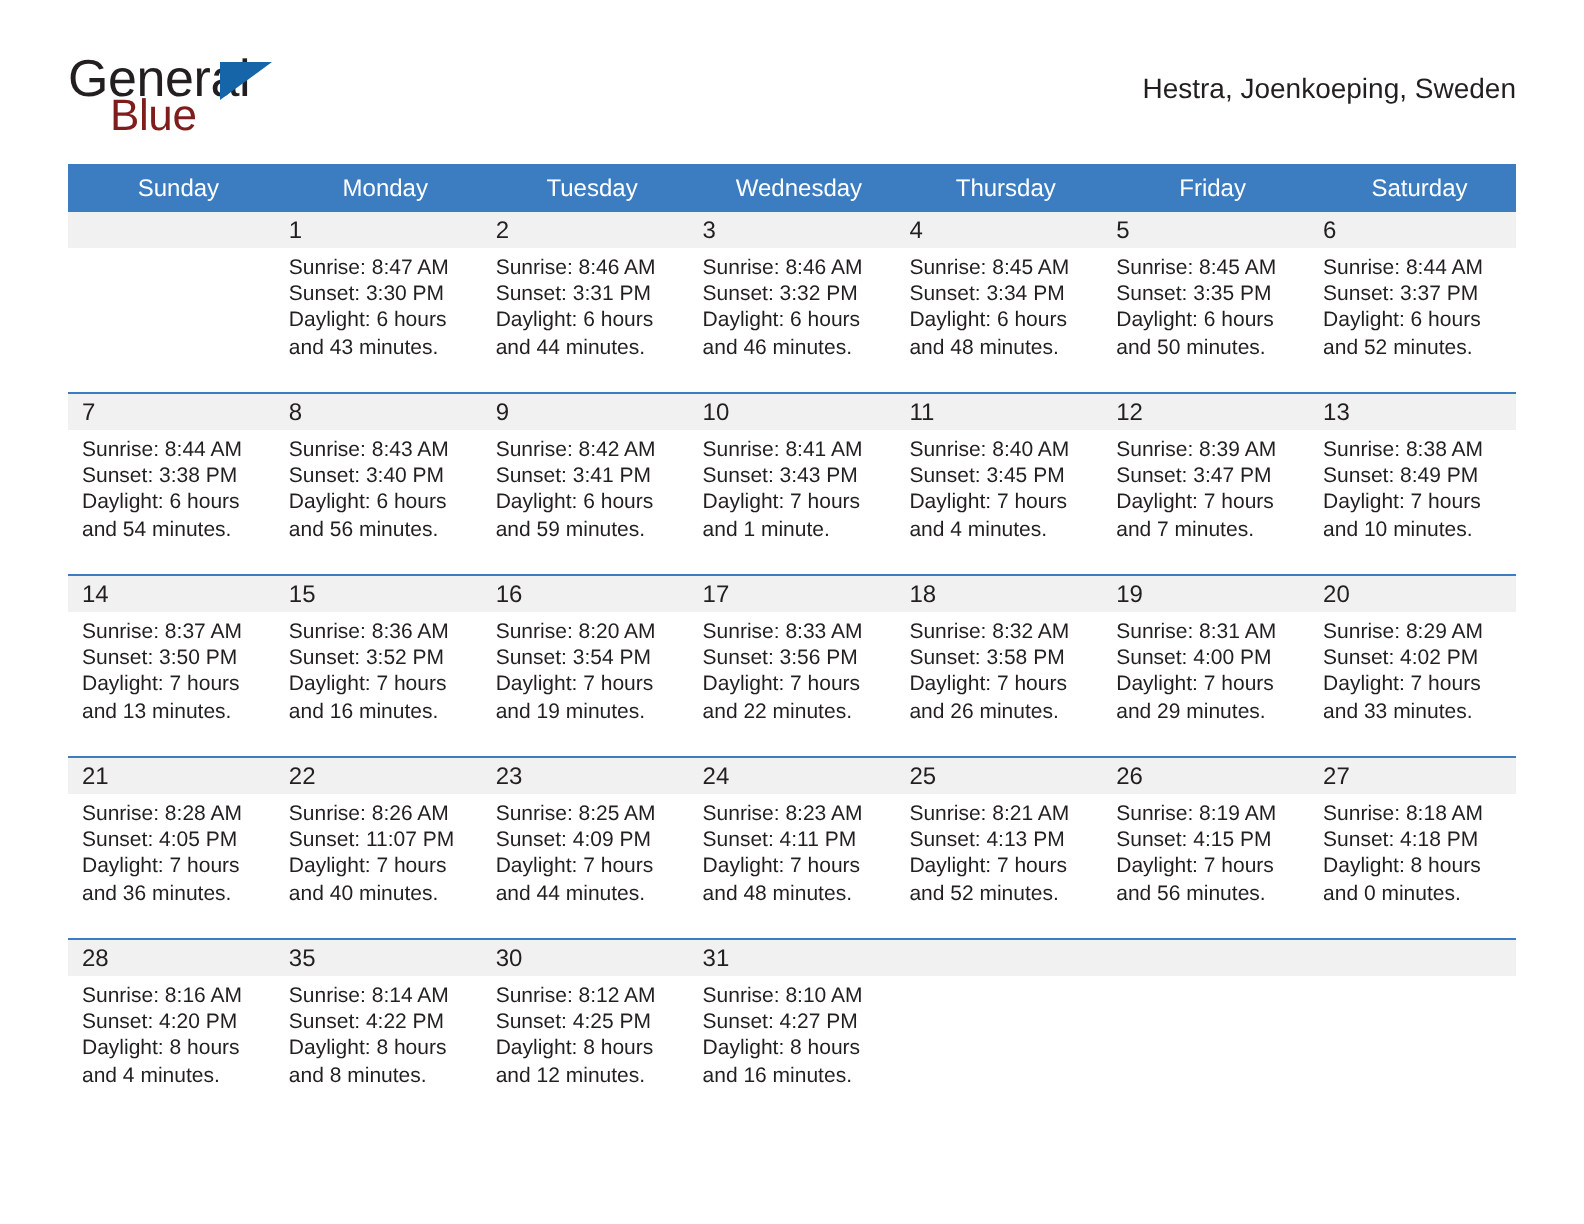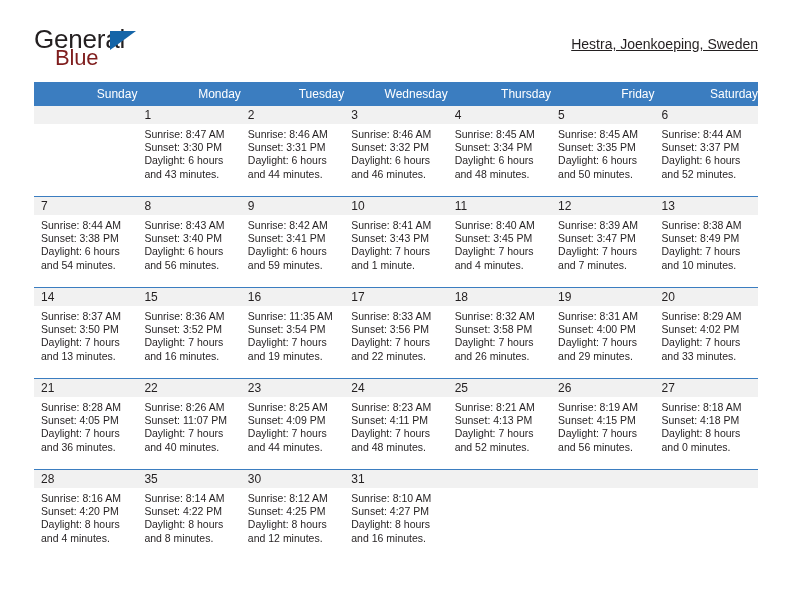--- a/index.html
+++ b/index.html
@@ -71,36 +71,35 @@
     font-size: 28px;
     font-weight: normal;
     color: #231f20;
     line-height: 1.05;
   }
   .cal-sub {
     font-size: 14px;
     color: #231f20;
     margin-top: 9px;
     line-height: 1.1;
-    text-decoration: underline;
   }
 
   
   table.cal {
     width: 100%;
     border-collapse: collapse;
     table-layout: fixed;
     margin-top: 12px;
   }
   table.cal th {
     background: #3b7dc0;
     color: #ffffff;
     font-size: 12px;
     font-weight: normal;
-    text-align: right;
+    text-align: center;
     padding: 5px 0 5px 7px;
     height: 21px;
     box-sizing: border-box;
   }
   td.daycell {
     vertical-align: top;
     padding: 0;
     border-top: 1.5px solid #3b7dc0;
     height: 90px;
   }
@@ -298,21 +297,21 @@
             <div class="info">
               <div>Sunrise: 8:36 AM</div>
               <div>Sunset: 3:52 PM</div>
               <div>Daylight: 7 hours</div>
               <div>and 16 minutes.</div>
             </div>
           </td>
           <td class="daycell">
             <div class="daynum">16</div>
             <div class="info">
-              <div>Sunrise: 11:35 AM</div>
+              <div>Sunrise: 8:20 AM</div>
               <div>Sunset: 3:54 PM</div>
               <div>Daylight: 7 hours</div>
               <div>and 19 minutes.</div>
             </div>
           </td>
           <td class="daycell">
             <div class="daynum">17</div>
             <div class="info">
               <div>Sunrise: 8:33 AM</div>
               <div>Sunset: 3:56 PM</div>

